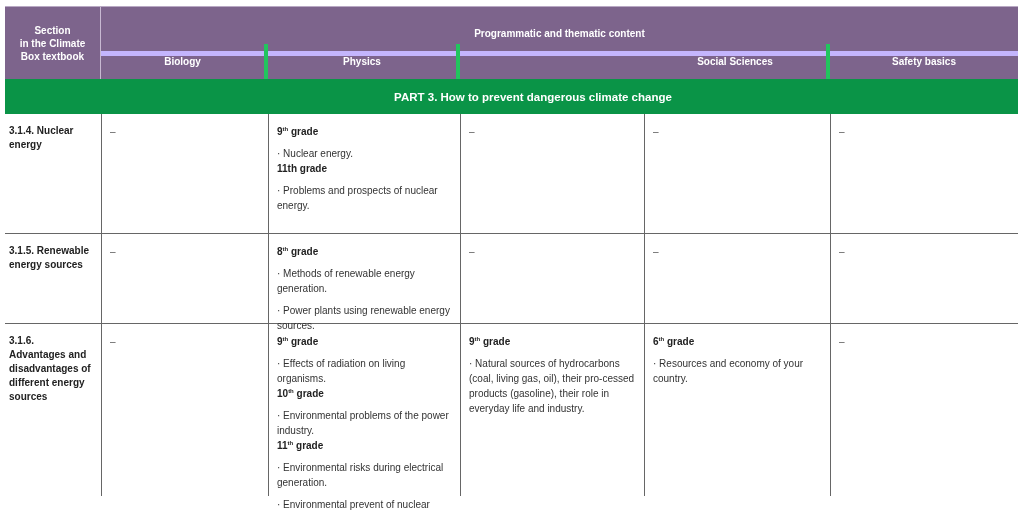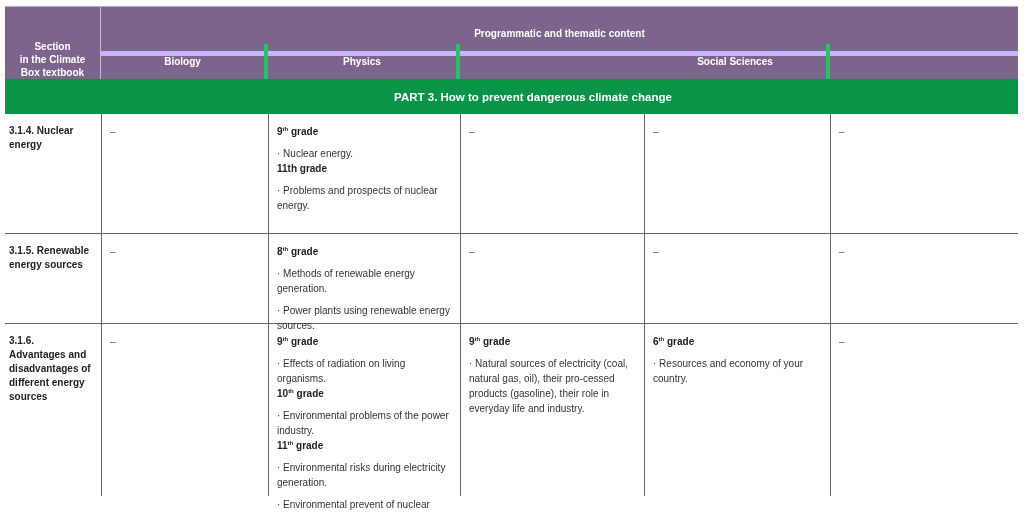--- a/index.html
+++ b/index.html
@@ -5,21 +5,21 @@
   html, body { margin: 0; padding: 0; background: #ffffff; }
   body { width: 1024px; height: 516px; position: relative; overflow: hidden;
          font-family: "Liberation Sans", "DejaVu Sans", sans-serif; color: #222; }
   .tbl { position: absolute; left: 5px; top: 6px; width: 1013px; }
   .title-bar { height: 34px; background: #6a2f8f; color: #fff; font-weight: bold;
                font-size: 15px; display: flex; align-items: center; justify-content: center;
                letter-spacing: 0.3px; }
   .head { position: relative; height: 73px; background: #7d648c; color: #fff;
           font-weight: bold; font-size: 10px; border-top: 1px solid #b9a9c4; box-sizing: border-box; }
   .head .sec { position: absolute; left: 0; top: 0; width: 95px; height: 72px;
-               display: flex; align-items: flex-end; justify-content: center; text-align: center;
+               display: flex; align-items: center; justify-content: center; text-align: center;
                line-height: 13px; border-right: 1px solid #c8b9d2; }
   .head .prog { position: absolute; left: 96px; top: 8px; right: 0; height: 36px;
                 display: flex; align-items: center; justify-content: center;
                 border-bottom: 5px solid #c4b5fd; }
   .head .subj { position: absolute; top: 37px; height: 35px; display: flex; align-items: center;
                 justify-content: center; border-right: 4px solid #22c55e; box-sizing: border-box; }
   .green-bar { height: 35px; background: #0a9447; color: #fff; font-weight: bold; font-size: 11.5px;
                display: flex; align-items: center; justify-content: center; padding-left: 43px; }
   .row { position: relative; border-bottom: 1.5px solid #666; box-sizing: border-box; }
   .row.last { border-bottom: none; }
@@ -48,20 +48,21 @@
       <div>
         <div>Section</div>
         <div>in the Climate</div>
         <div>Box textbook</div>
       </div>
     </div>
     <div class="prog">Programmatic and thematic content</div>
     <div class="subj" style="left:96px;width:167px;">Biology</div>
     <div class="subj" style="left:263px;width:192px;">Physics</div>
     <div class="subj" style="left:639px;width:186px;">Social Sciences</div>
+    <div class="subj" style="left:825px;width:188px;border-right:none;">Safety basics</div>
   </div>
 
   <div class="green-bar">PART 3. How to prevent dangerous climate change</div>
 
   <div id="rows">
       <div class="row" style="height: 120px;">
         <div class="cell c0 sec-cell"><span>3.1.4. Nuclear energy</span></div>
         <div class="cell c1 bl"><span class="dash">–</span></div>
         <div class="cell c2 bl">
           <span class="grade">9<sup>th</sup> grade</span>
@@ -87,26 +88,26 @@
       </div>
       <div class="row last" style="height: 172px;">
         <div class="cell c0 sec-cell"><span>3.1.6. Advantages and disadvantages of different energy sources</span></div>
         <div class="cell c1 bl"><span class="dash">–</span></div>
         <div class="cell c2 bl">
           <span class="grade">9<sup>th</sup> grade</span>
           <span class="item">· Effects of radiation on living organisms.</span>
           <span class="grade">10<sup>th</sup> grade</span>
           <span class="item">· Environmental problems of the power industry.</span>
           <span class="grade">11<sup>th</sup> grade</span>
-          <span class="item">· Environmental risks during electricity generation.</span>
+          <span class="item">· Environmental risks during electrical generation.</span>
           <span class="item">· Environmental prevent of nuclear energy.</span>
         </div>
         <div class="cell c3 bl">
           <span class="grade">9<sup>th</sup> grade</span>
-          <span class="item">· Natural sources of electricity (coal, natural gas, oil), their pro-cessed products (gasoline), their role in everyday life and industry.</span>
+          <span class="item">· Natural sources of hydrocarbons (coal, living gas, oil), their pro-cessed products (gasoline), their role in everyday life and industry.</span>
         </div>
         <div class="cell c4 bl">
           <span class="grade">6<sup>th</sup> grade</span>
           <span class="item">· Resources and economy of your country.</span>
         </div>
         <div class="cell c5 bl"><span class="dash">–</span></div>
       </div>
     </div>
 </div>
 

